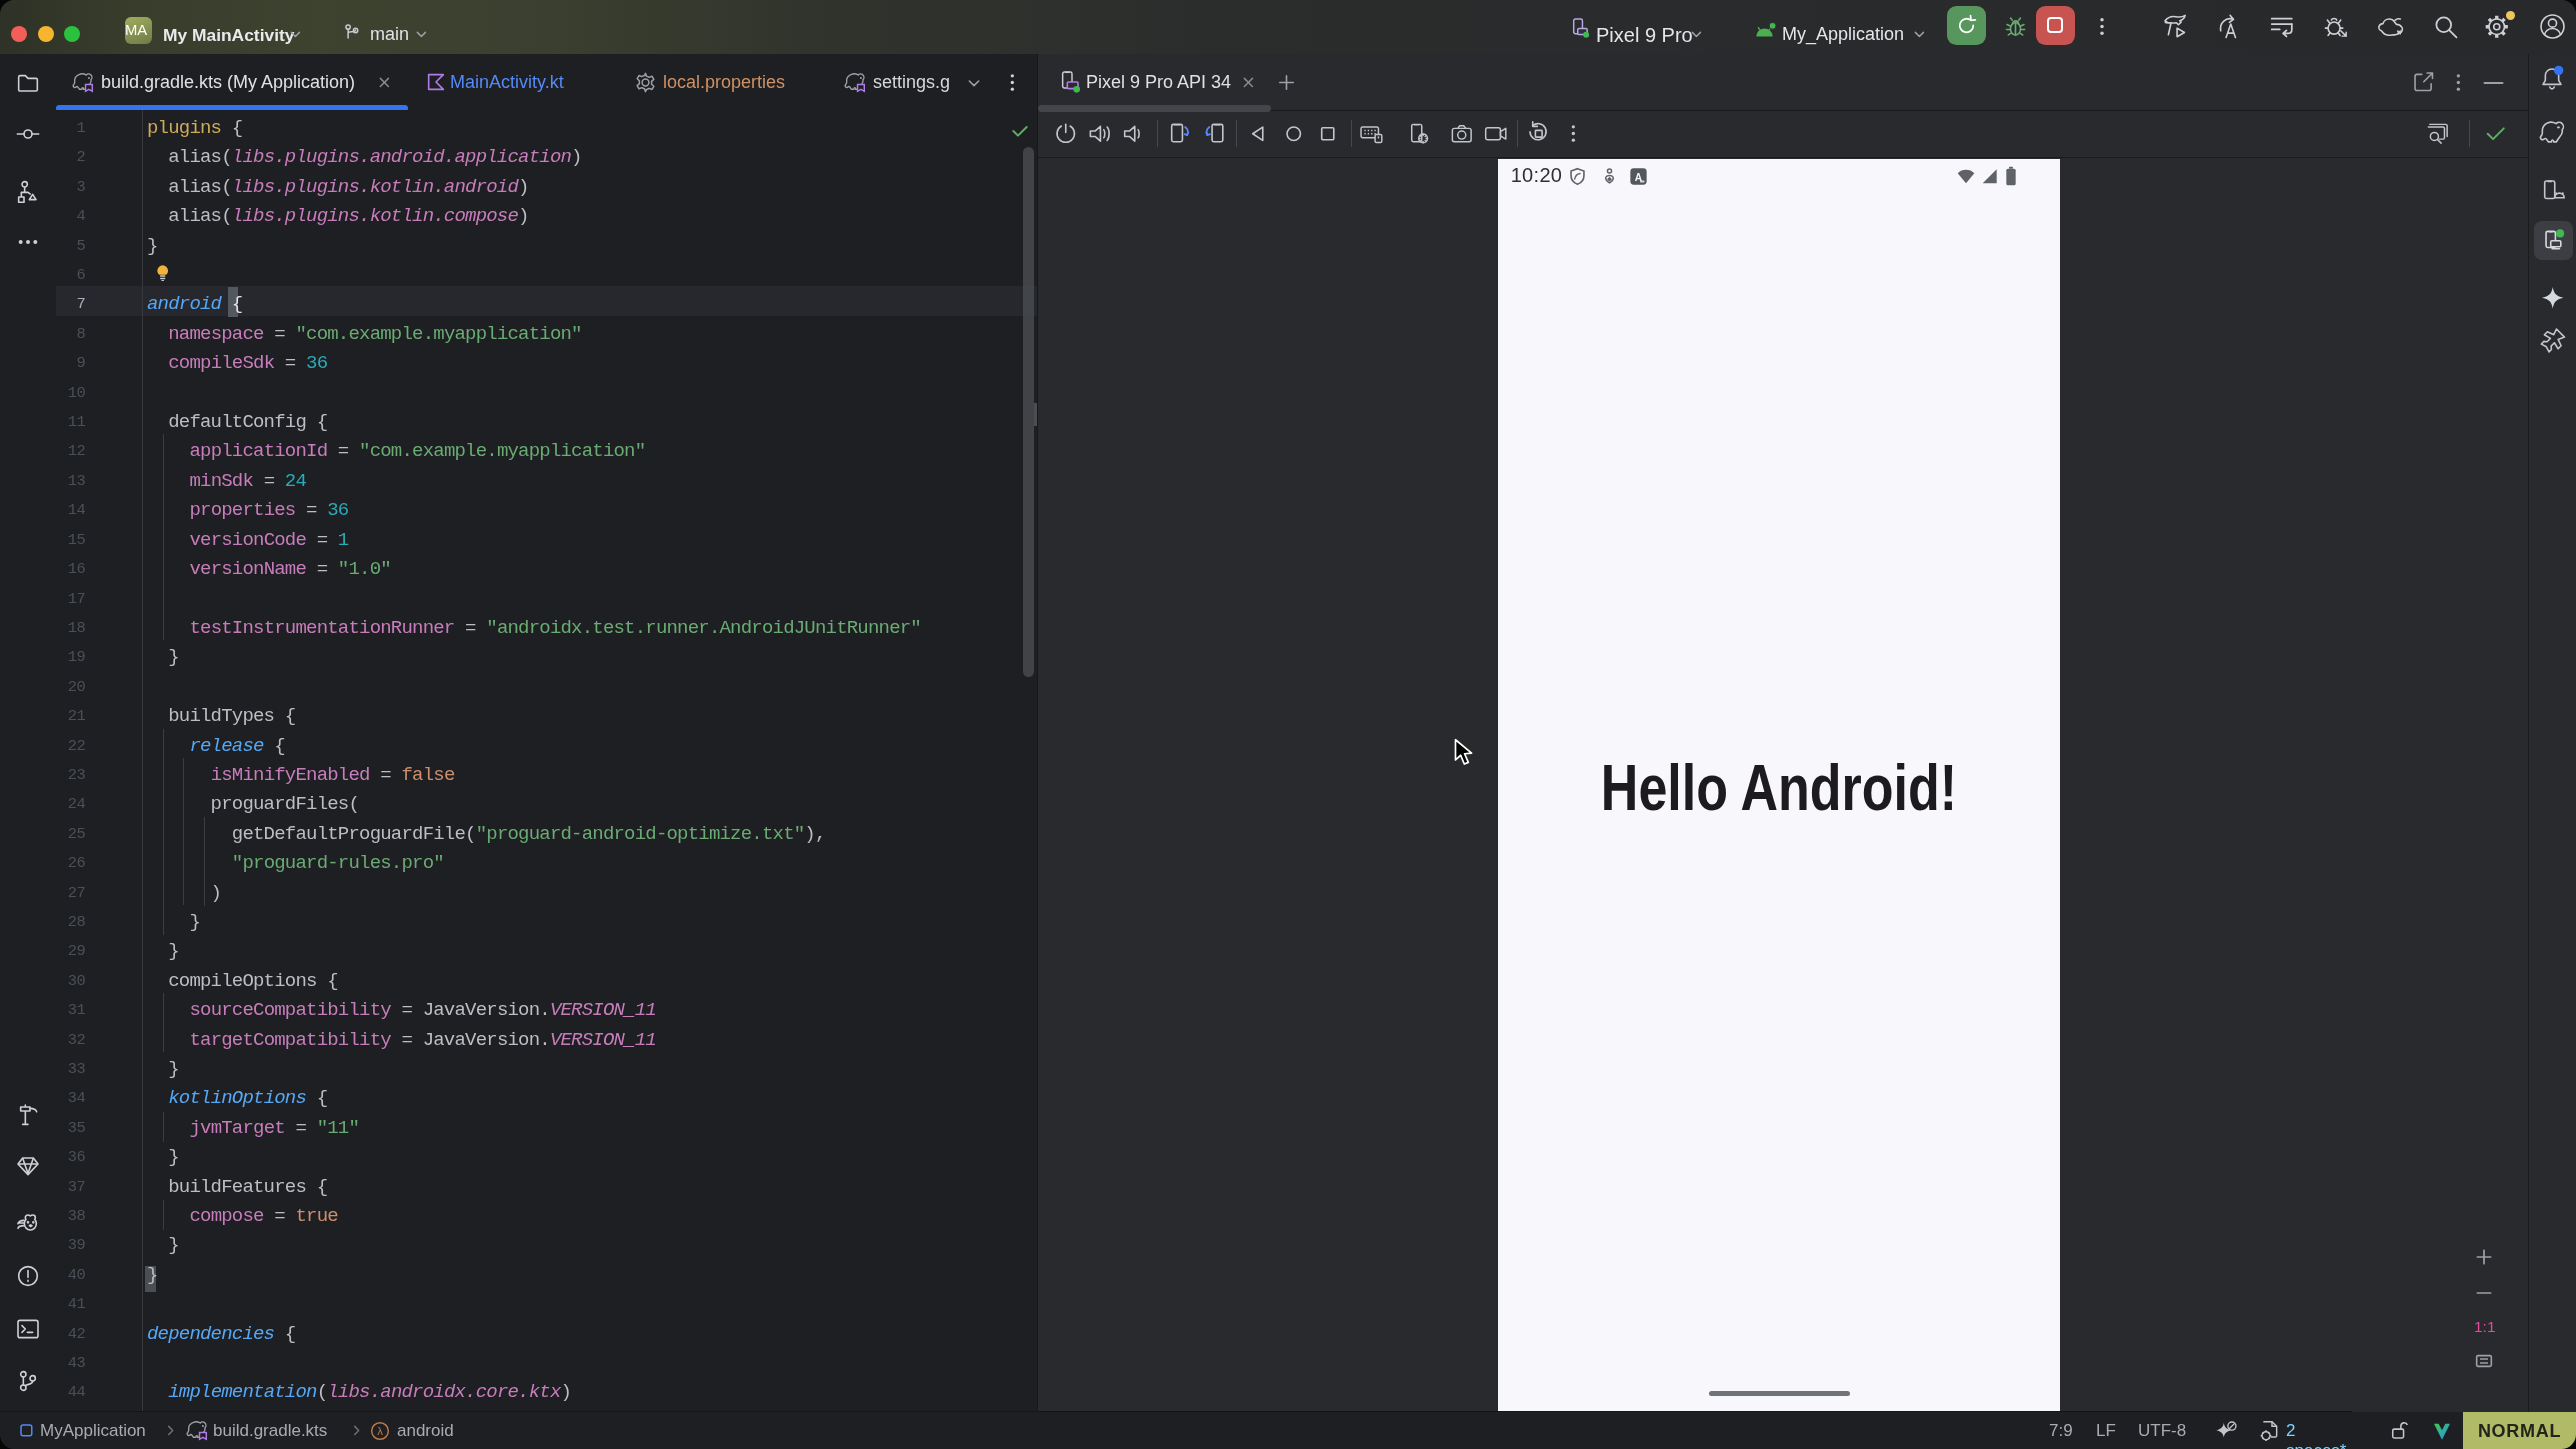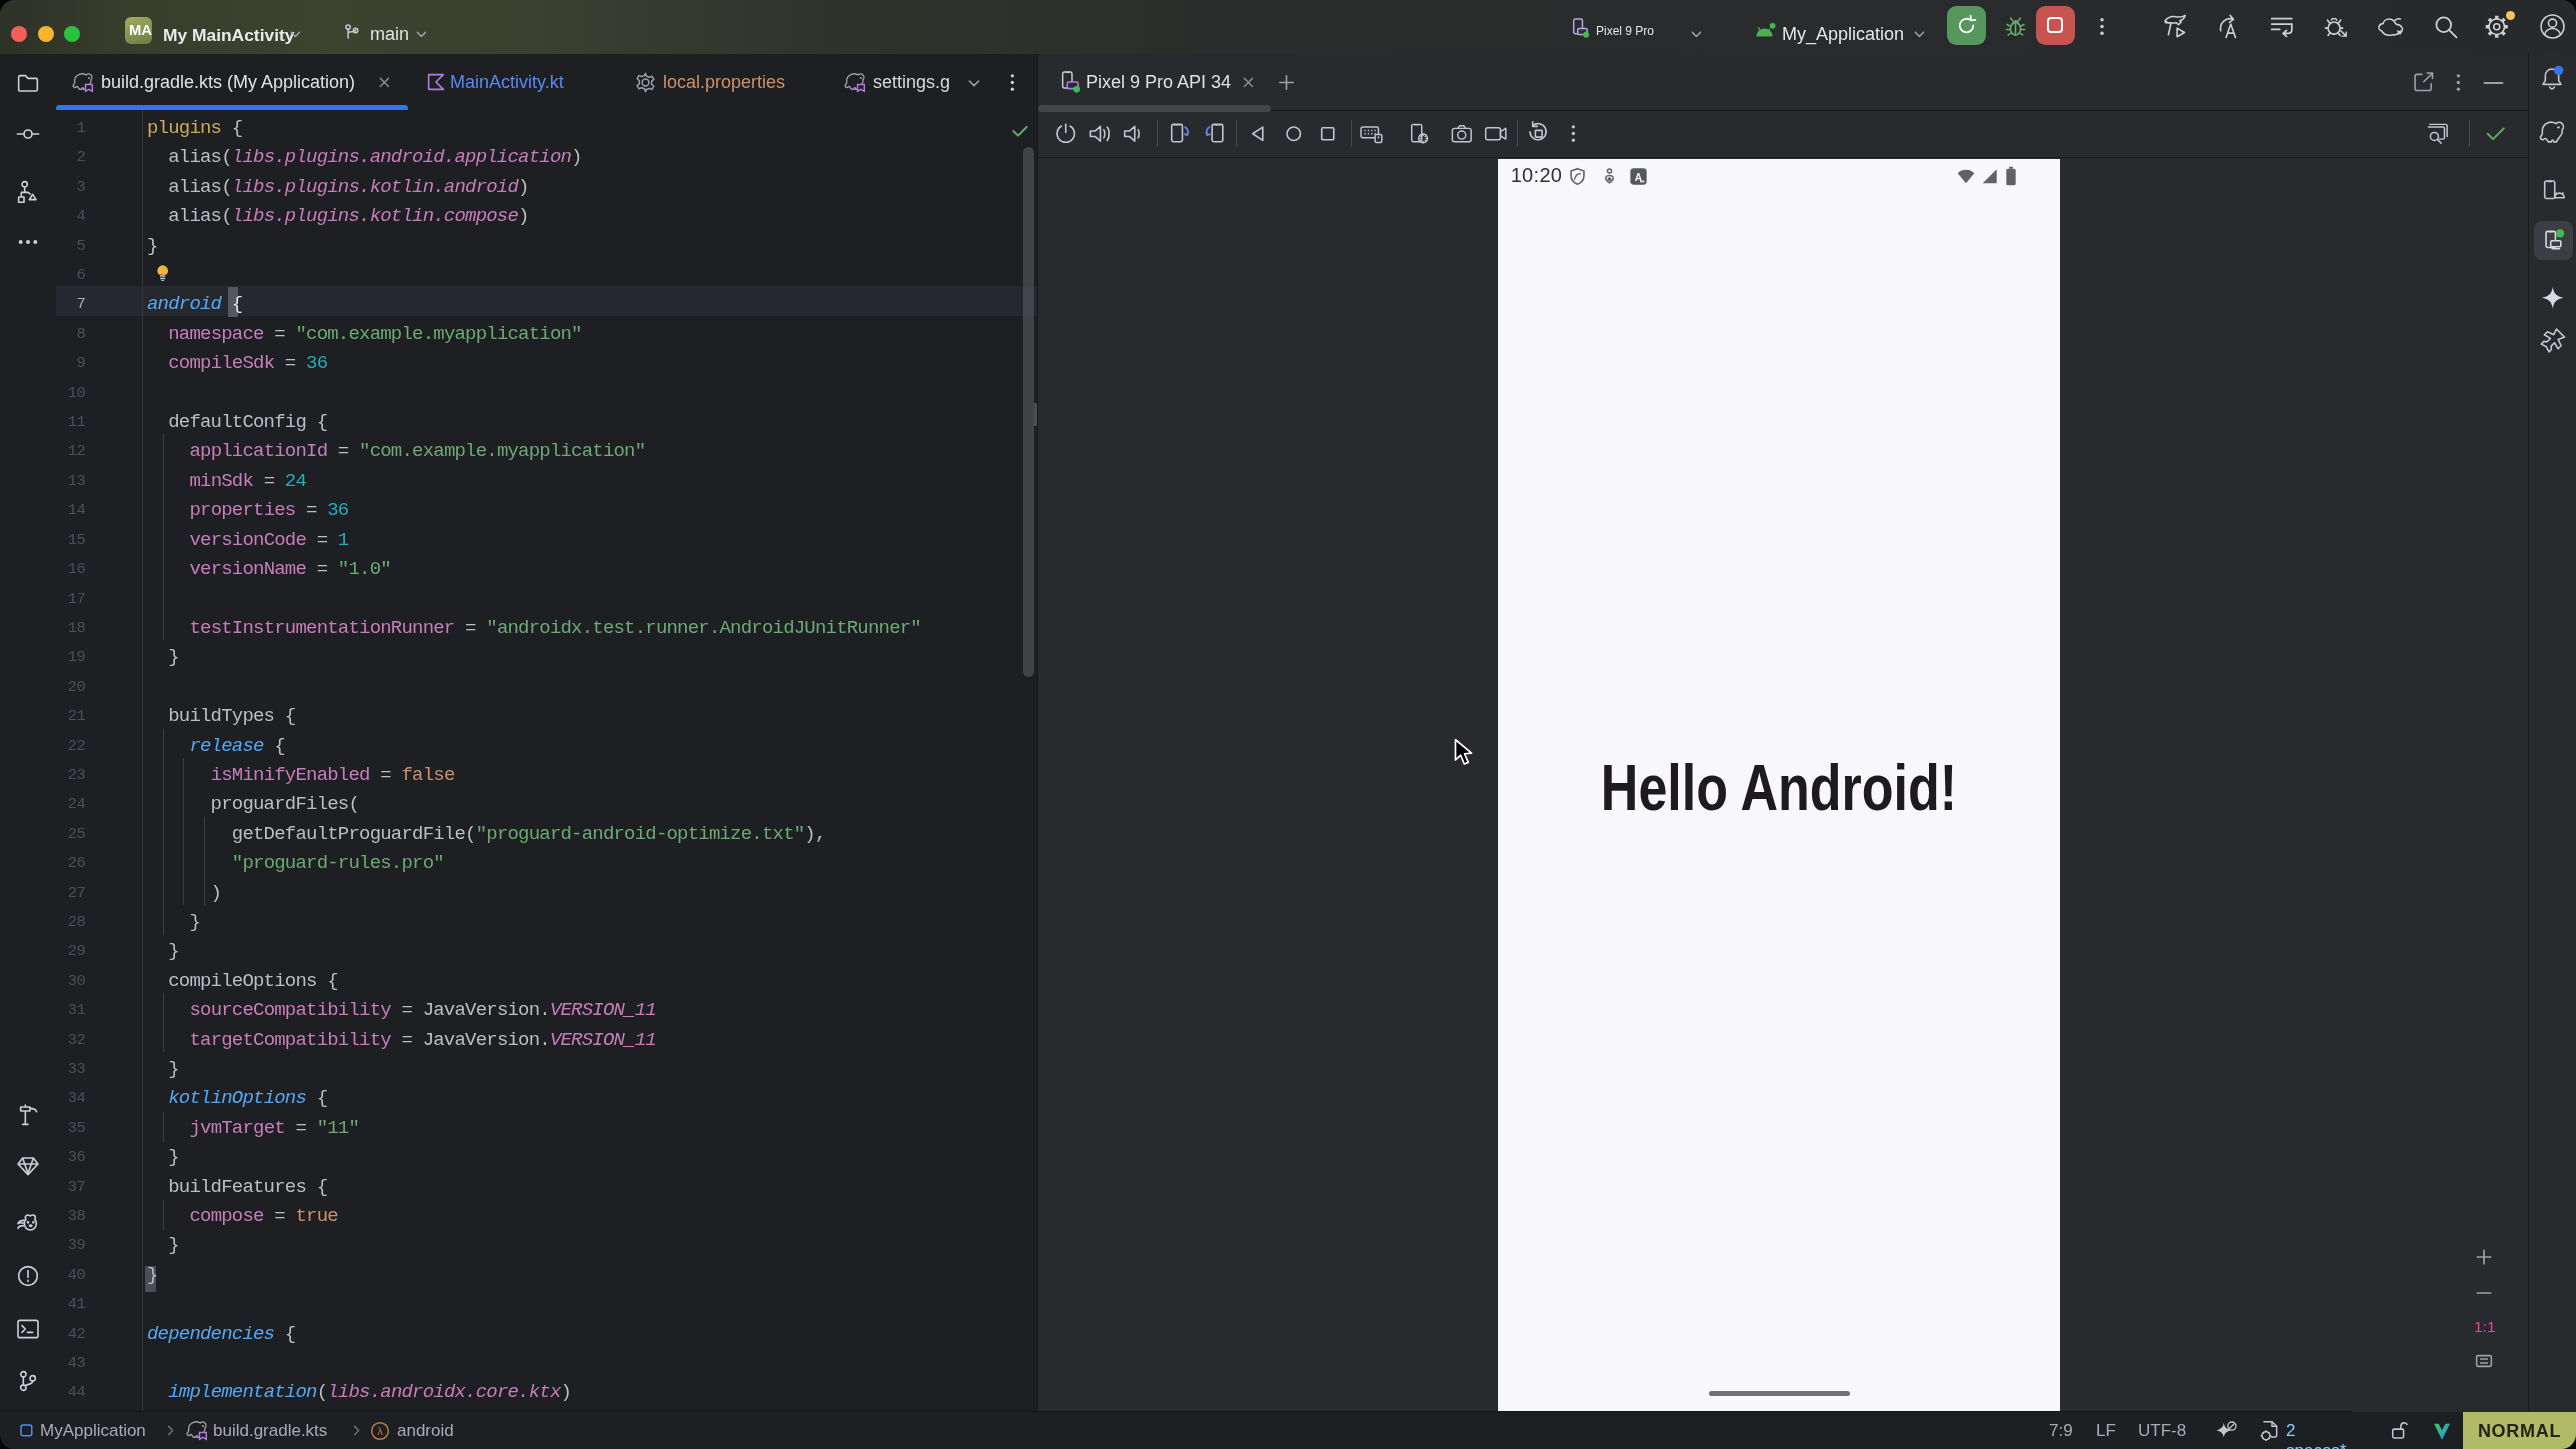--- a/index.html
+++ b/index.html
@@ -23,41 +23,41 @@
 .o{color:#cf8e6d}
 .ut{font-size:18px;color:#dfe1e5}
 </style></head>
 <body>
 <div id="S">
     <div id="W">
 <div id="titlebar">
 <div class="ab" style="left:10.7px;top:25.5px;width:16px;height:16px;border-radius:50%;background:#f35f58"></div>
 <div class="ab" style="left:38px;top:25.5px;width:16px;height:16px;border-radius:50%;background:#f6b52e"></div>
 <div class="ab" style="left:64px;top:25.5px;width:16px;height:16px;border-radius:50%;background:#2bc23f"></div>
-<div class="ab" style="left:125px;top:17px;width:27px;height:27px;border-radius:6px;background:linear-gradient(160deg,#a2ac5e,#6e7c47);color:#fff;font-weight:700;font-size:14.8px;text-align:right;line-height:27px;letter-spacing:0">MA</div>
+<div class="ab" style="left:125px;top:17px;width:27px;height:27px;border-radius:6px;background:linear-gradient(160deg,#a2ac5e,#6e7c47);color:#fff;font-weight:400;font-size:14.8px;text-align:left;line-height:27px;letter-spacing:0">MA</div>
 <div class="ab" style="left:163px;top:25px;font-size:17.4px;font-weight:bold;color:#e8eaed">My MainActivity</div>
 <svg class="ab" style="left:288px;top:27px" width="14.8" height="14.8" viewBox="0 0 22 22">
           <path d="M5 8l6 6 6-6" stroke="#9da0a6" stroke-width="2.2" fill="none" stroke-linecap="round" stroke-linejoin="round"></path>
         </svg>
 <svg class="ab" style="left:342px;top:23px" width="19" height="19" viewBox="0 0 28 28" fill="none" stroke="#c7cad0" stroke-width="2.2" stroke-linecap="round">
           <circle cx="9" cy="6" r="3.2"></circle>
           <circle cx="20" cy="11" r="3.2"></circle>
           <path d="M9 9.2V22 M9 15c0-3 11-1 11-4.8"></path>
         </svg>
 <div class="ab" style="left:370px;top:24px;font-size:18px;color:#dfe1e5">main</div>
 <svg class="ab" style="left:414px;top:27px" width="14.8" height="14.8" viewBox="0 0 22 22">
           <path d="M5 8l6 6 6-6" stroke="#9da0a6" stroke-width="2.2" fill="none" stroke-linecap="round" stroke-linejoin="round"></path>
         </svg>
 
 <svg class="ab" style="left:1569px;top:17px" width="21.5" height="21.5" viewBox="0 0 32 32" fill="none">
           <rect x="7" y="3" width="13" height="22" rx="2.5" stroke="#b9a8e8" stroke-width="2.2"></rect>
           <rect x="13" y="17" width="14" height="9" rx="1.5" stroke="#b9a8e8" stroke-width="2.2" fill="#2e3130"></rect>
           <circle cx="25.5" cy="26.5" r="4.5" fill="#3fb950"></circle>
         </svg>
-<div class="ab" style="left:1596px;top:24px;font-size:12px;color:#e4e6ea">Pixel 9 Pro</div>
+<div class="ab" style="left:1596px;top:24px;font-size:20px;color:#e4e6ea">Pixel 9 Pro</div>
 <svg class="ab" style="left:1689px;top:27px" width="14.8" height="14.8" viewBox="0 0 22 22">
           <path d="M5 8l6 6 6-6" stroke="#9da0a6" stroke-width="2.2" fill="none" stroke-linecap="round" stroke-linejoin="round"></path>
         </svg>
 <svg class="ab" style="left:1751px;top:19px" width="27" height="27" viewBox="0 0 40 40">
           <path d="M8 26c0-7 5.4-12 12-12s12 5 12 12z" fill="#4caf50"></path>
           <path d="M13 16l-2.6-4M27 16l2.6-4" stroke="#4caf50" stroke-width="2"></path>
           <circle cx="32" cy="10" r="5" fill="#3fb950" stroke="#30332c" stroke-width="1.5"></circle>
         </svg>
 <div class="ab" style="left:1782px;top:24px;font-size:18px;color:#e4e6ea">My_Application</div>
 <svg class="ab" style="left:1912px;top:27px" width="14.8" height="14.8" viewBox="0 0 22 22">

